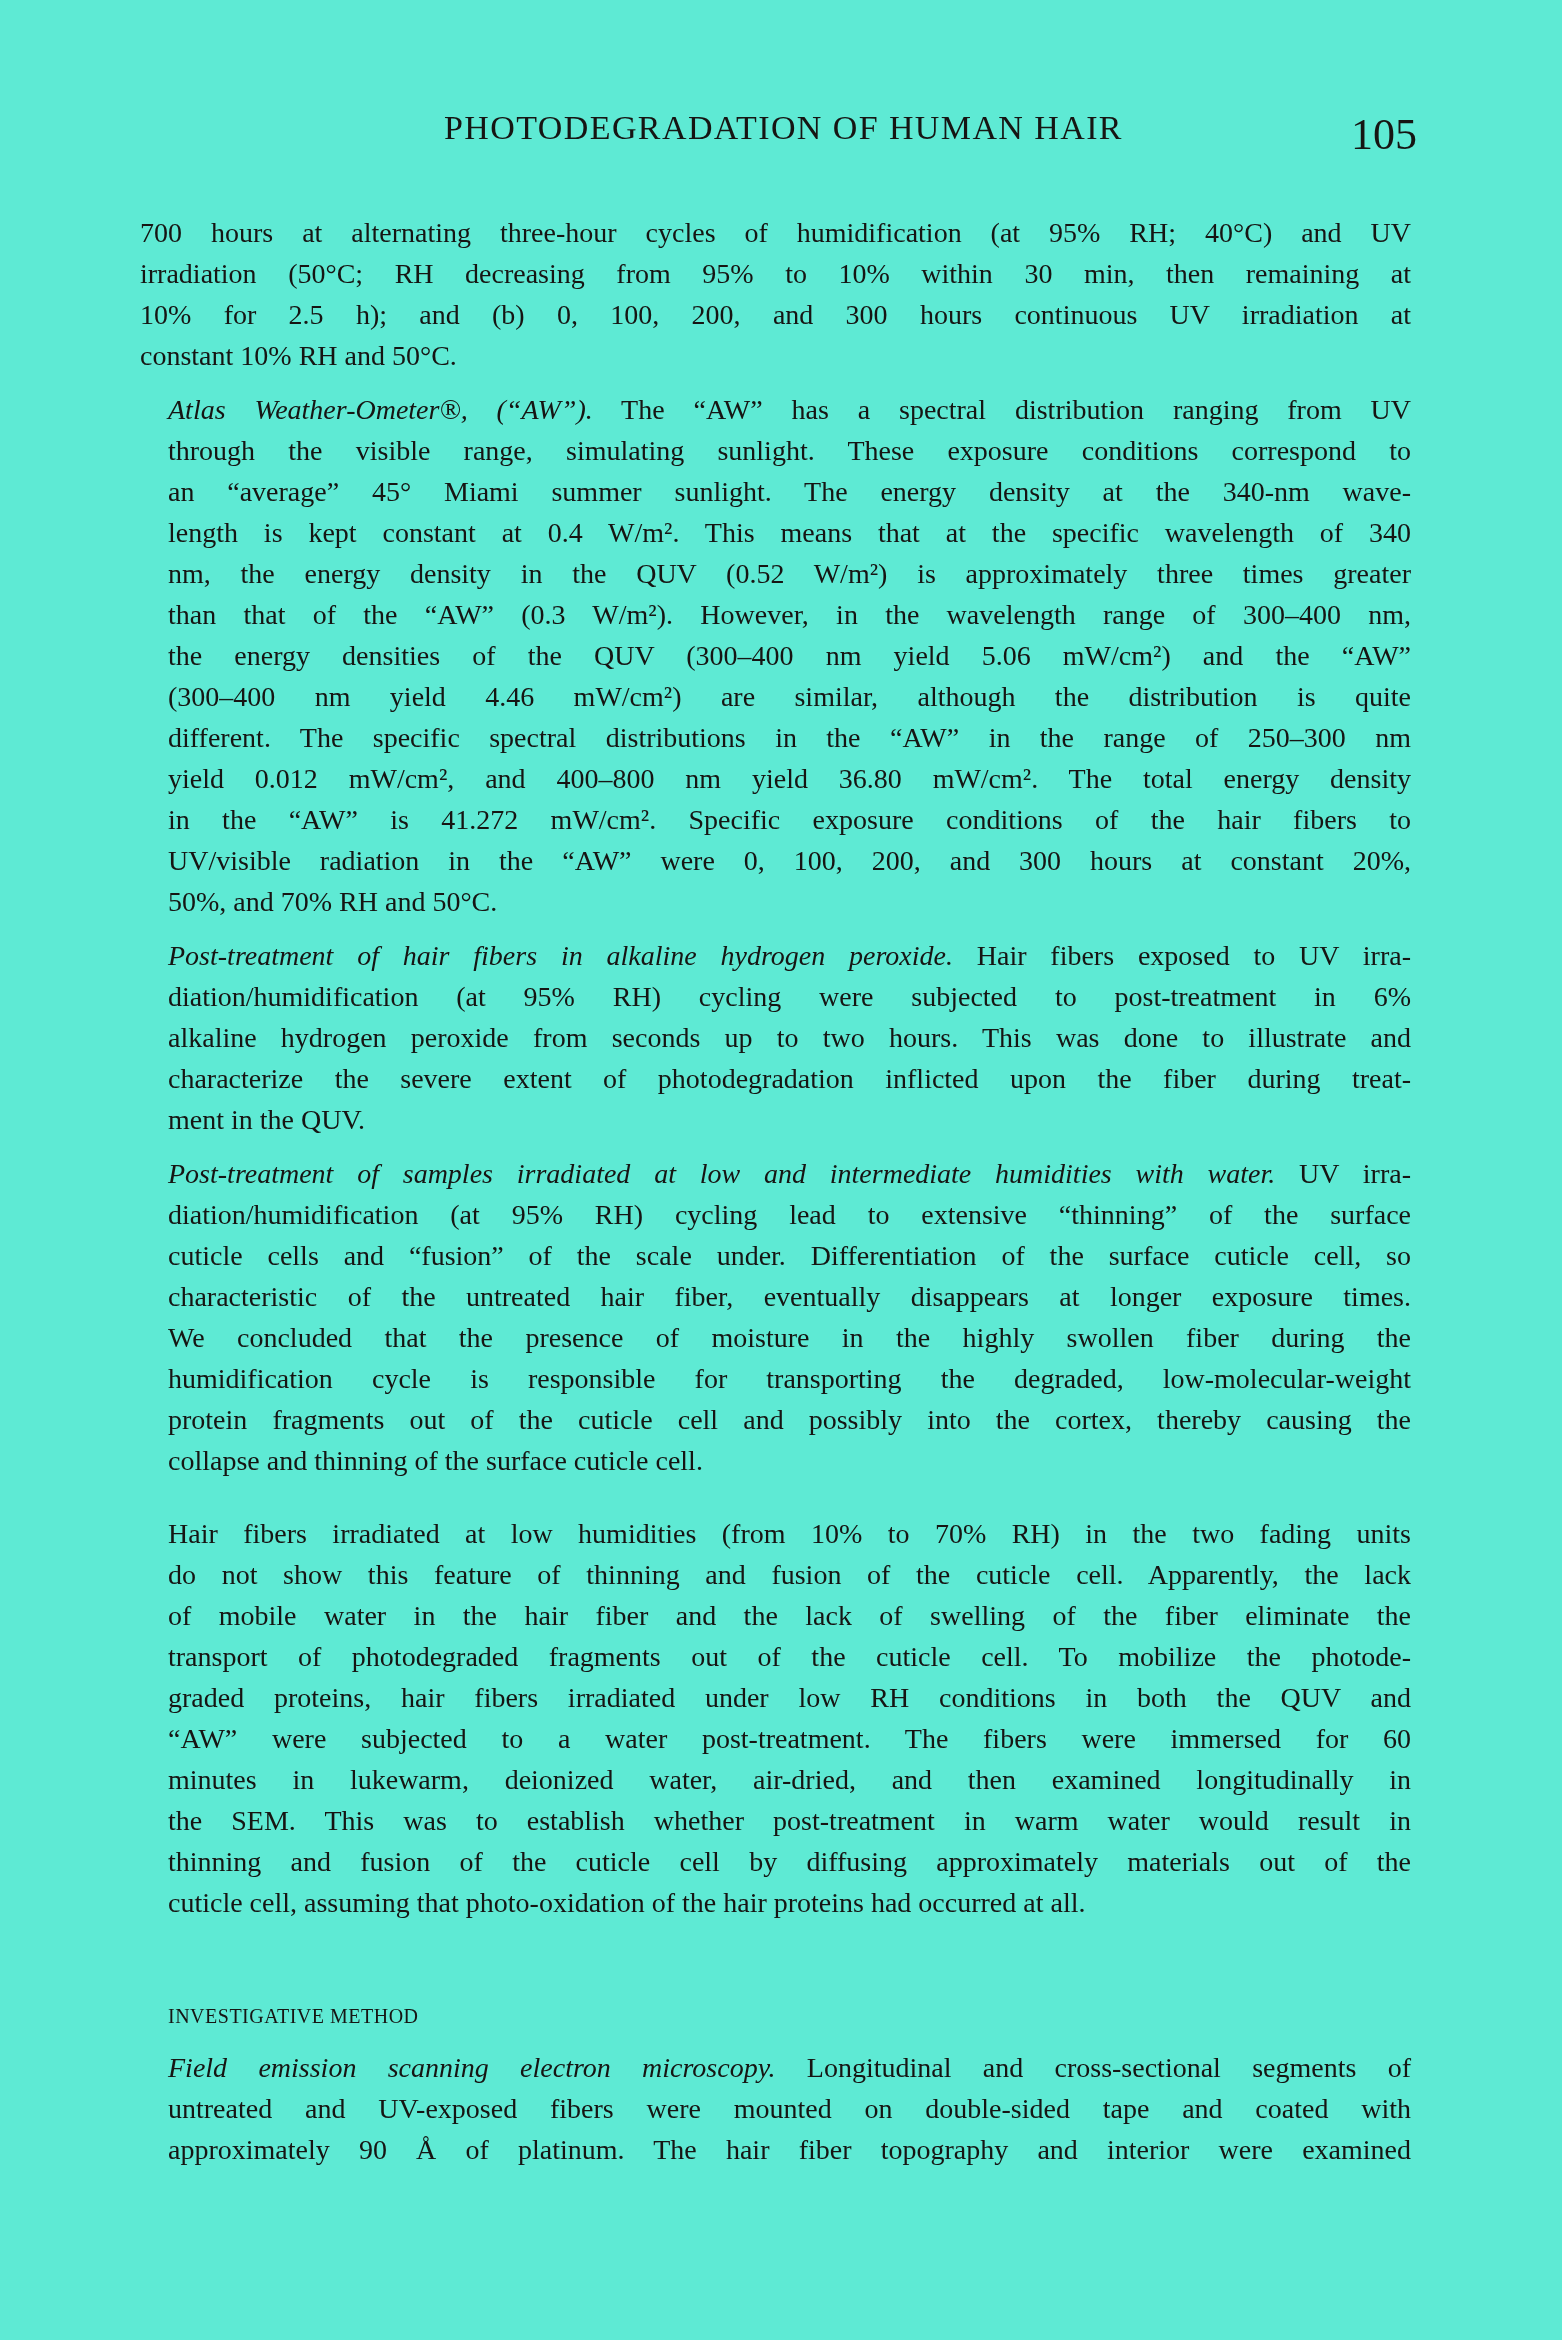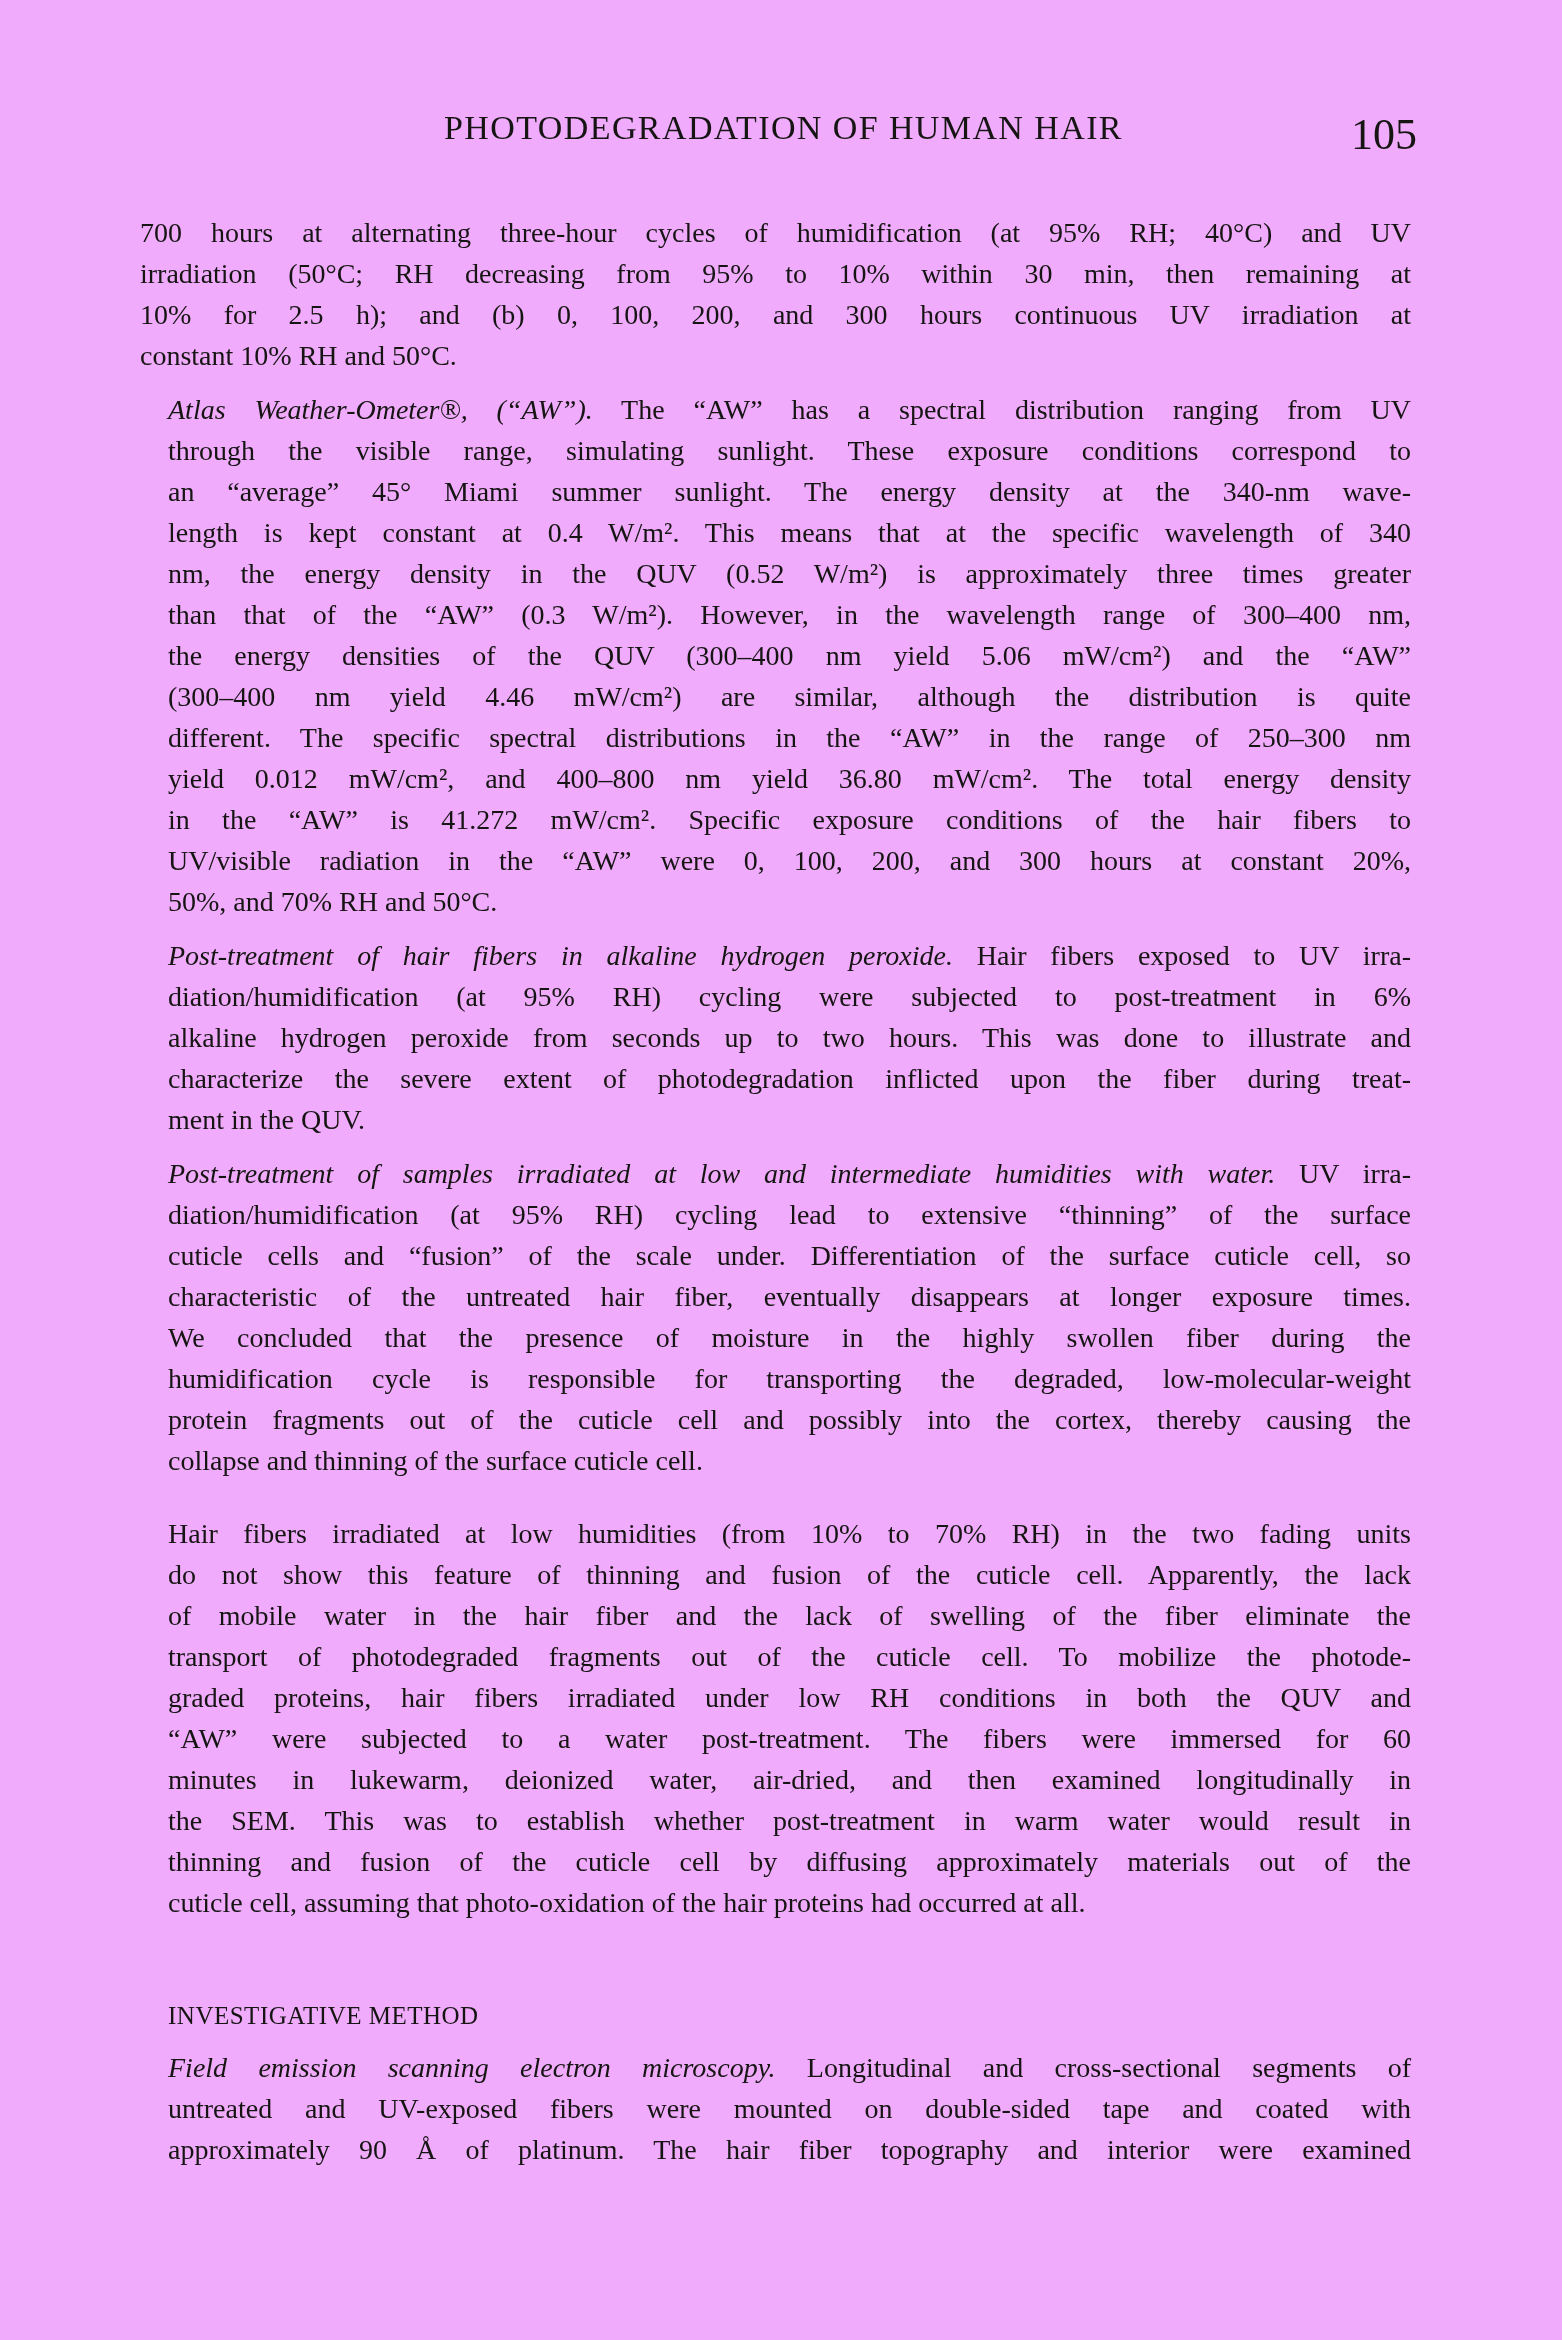--- a/index.html
+++ b/index.html
@@ -4,21 +4,21 @@
 <style>
   html, body {
     margin: 0;
     padding: 0;
     background: #ffffff;
   }
   .page {
     position: relative;
     width: 1563px;
     height: 2340px;
-    background: #f0abfc;
+    background: #5eead4;
     color: #161513;
     font-family: "Liberation Serif", "DejaVu Serif", serif;
     overflow: hidden;
   }
   .running-head {
     position: absolute;
     top: 109px;
     left: 148px;
     width: 1271px;
     height: 41px;
@@ -41,21 +41,21 @@
     top: 212px;
     left: 140px;
     width: 1271px;
     font-size: 28px;
     line-height: 41px;
   }
   .body-text > * + * { margin-top: 13px; margin-left: 28px; }
   .space-lg { margin-top: 32px !important; }
   .section-heading {
     margin-top: 75px !important;
-    font-size: 25px;
+    font-size: 20px;
     line-height: 36px;
     letter-spacing: 0.5px;
   }
   .line {
     text-align: justify;
     text-align-last: justify;
   }
   .line.last { text-align-last: left; }
   .it { font-style: italic; }
 </style>

